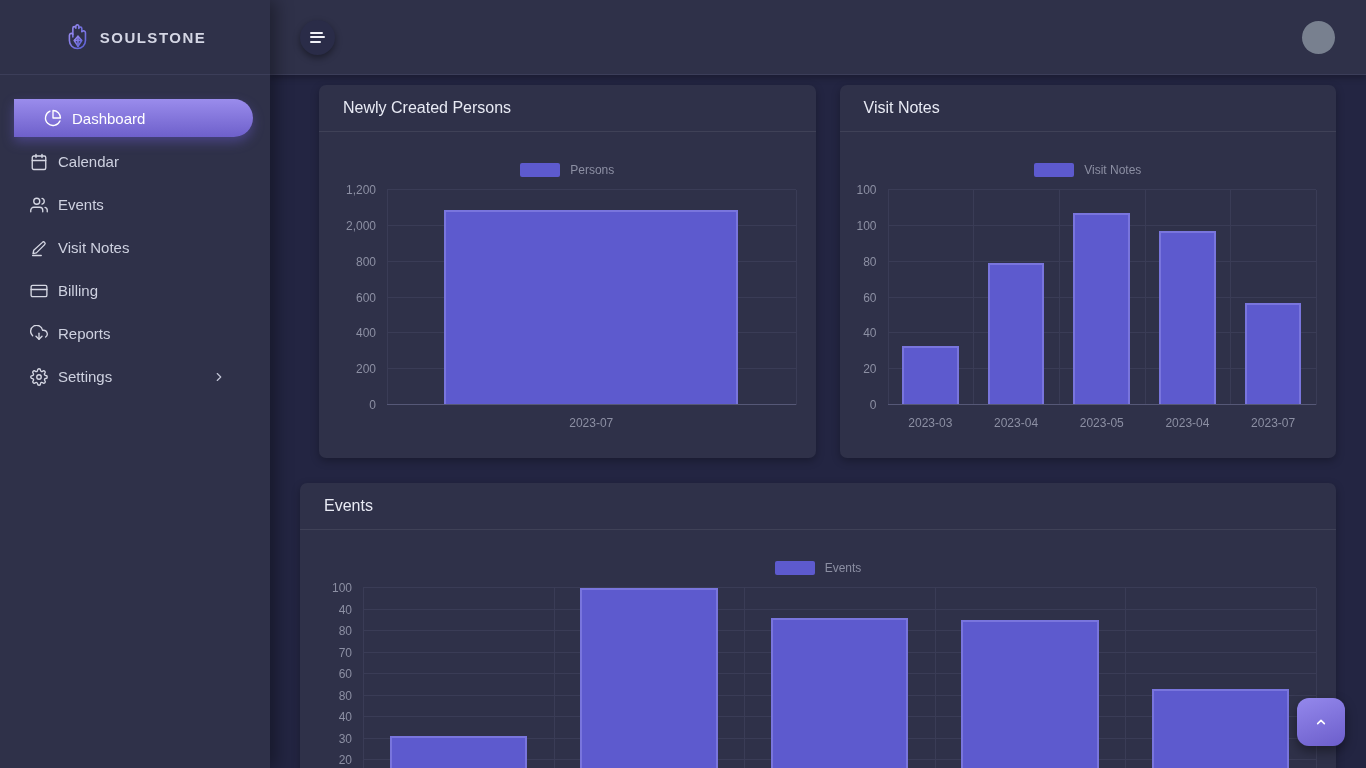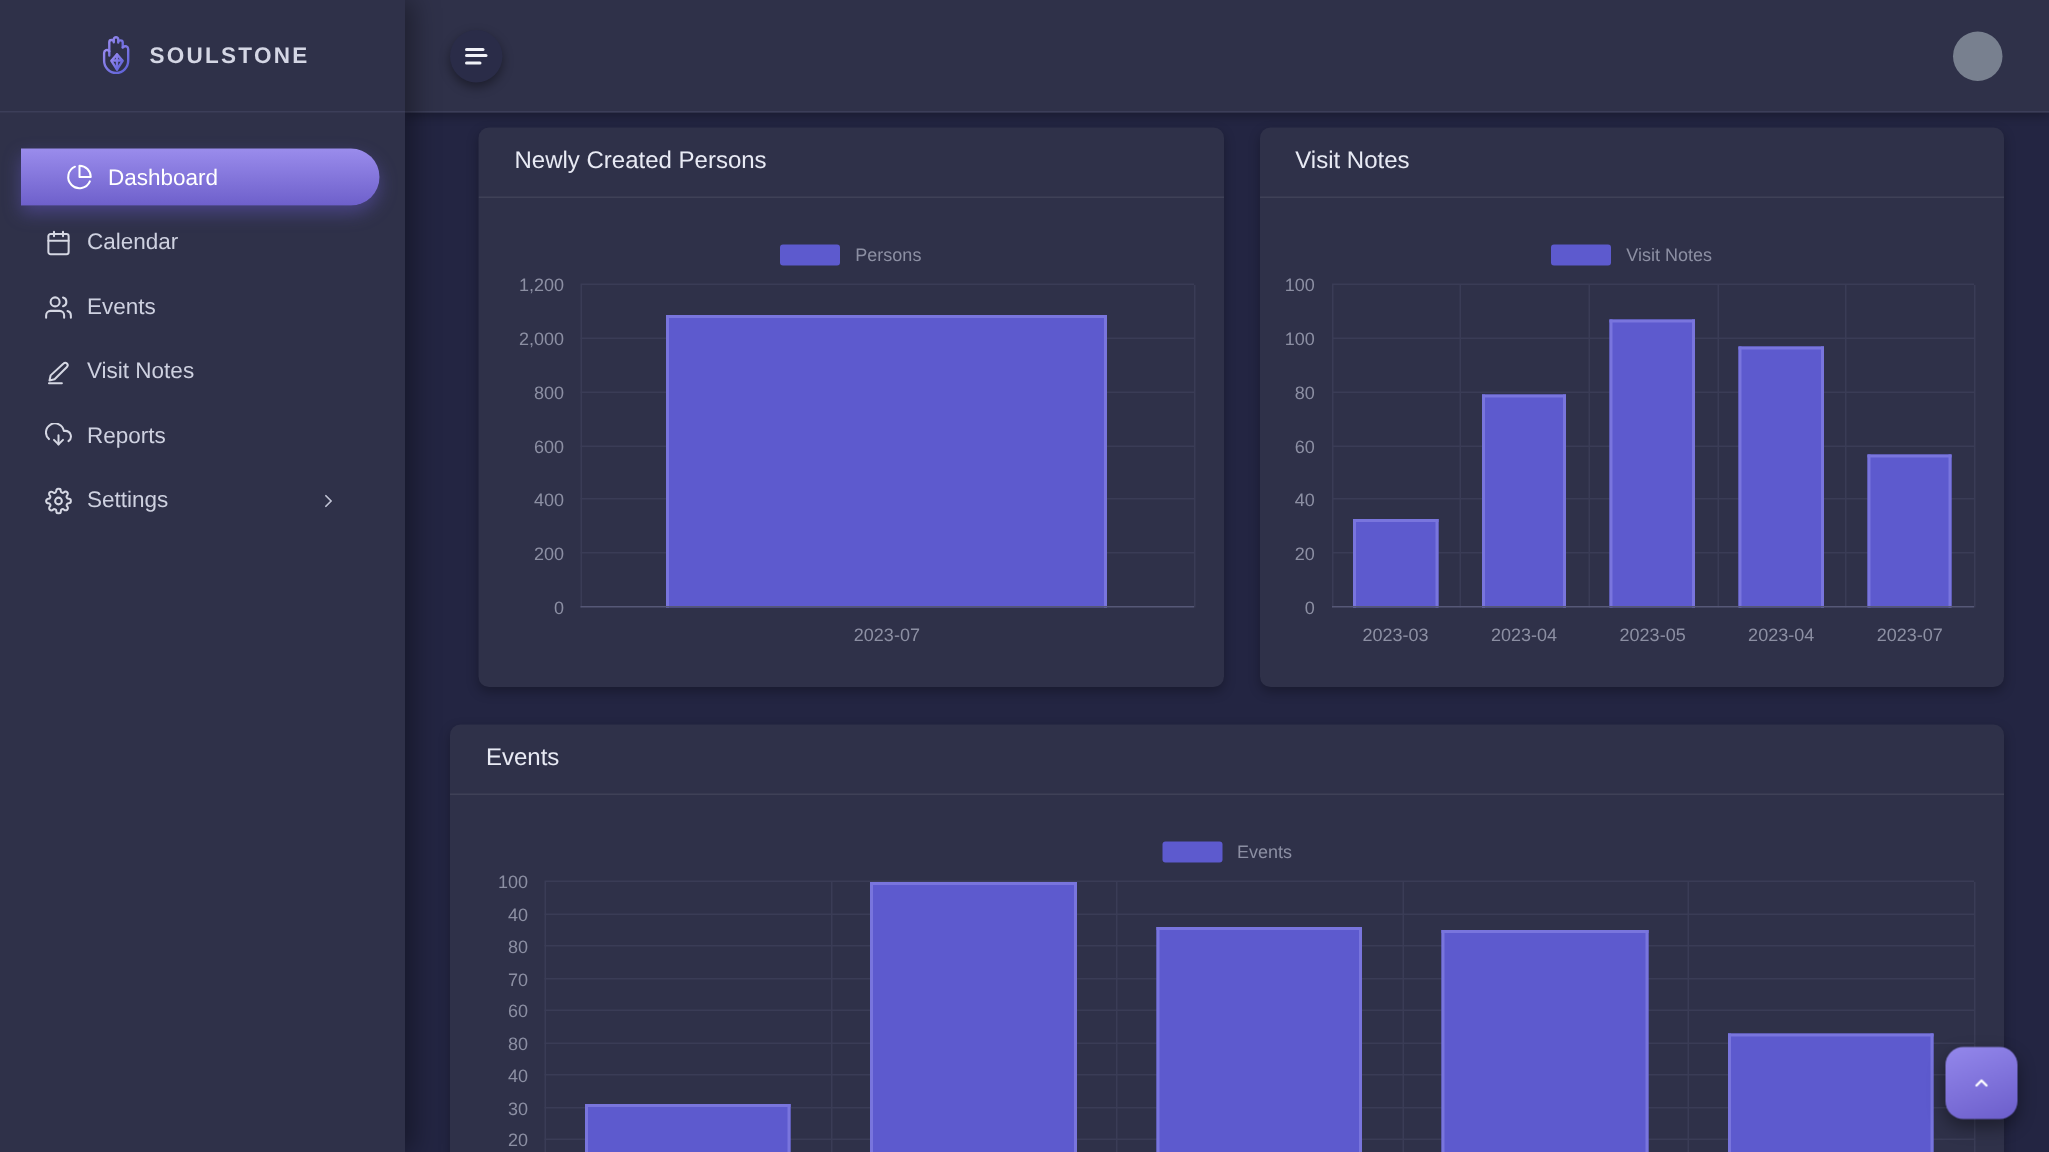--- a/index.html
+++ b/index.html
@@ -178,20 +178,29 @@
       <div class="nav-item">
         <span class="nav-icon">
           <svg width="18" height="18" viewBox="0 0 24 24" fill="none" stroke="currentColor" stroke-width="1.8" stroke-linecap="round" stroke-linejoin="round">
               <path d="M16.5 4.5a2.1 2.1 0 0 1 3 3L8.5 18.5 4 19.5 5 15z"></path>
               <line x1="3.5" y1="22" x2="15" y2="22"></line>
             </svg>
         </span>
         <span>Visit Notes</span>
       </div>
 
+      <div class="nav-item">
+        <span class="nav-icon">
+          <svg width="18" height="18" viewBox="0 0 24 24" fill="none" stroke="currentColor" stroke-width="1.8" stroke-linecap="round" stroke-linejoin="round">
+              <rect x="1.5" y="4.5" width="21" height="15" rx="2"></rect>
+              <line x1="1.5" y1="10" x2="22.5" y2="10"></line>
+            </svg>
+        </span>
+        <span>Billing</span>
+      </div>
 
       <div class="nav-item">
         <span class="nav-icon">
           <svg width="18" height="18" viewBox="0 0 24 24" fill="none" stroke="currentColor" stroke-width="1.8" stroke-linecap="round" stroke-linejoin="round">
               <polyline points="8 15 12 19 16 15"></polyline>
               <line x1="12" y1="11" x2="12" y2="19"></line>
               <path d="M20.88 16.09A5 5 0 0 0 18 7h-1.26A8 8 0 1 0 3.5 14.3"></path>
             </svg>
         </span>
         <span>Reports</span>

